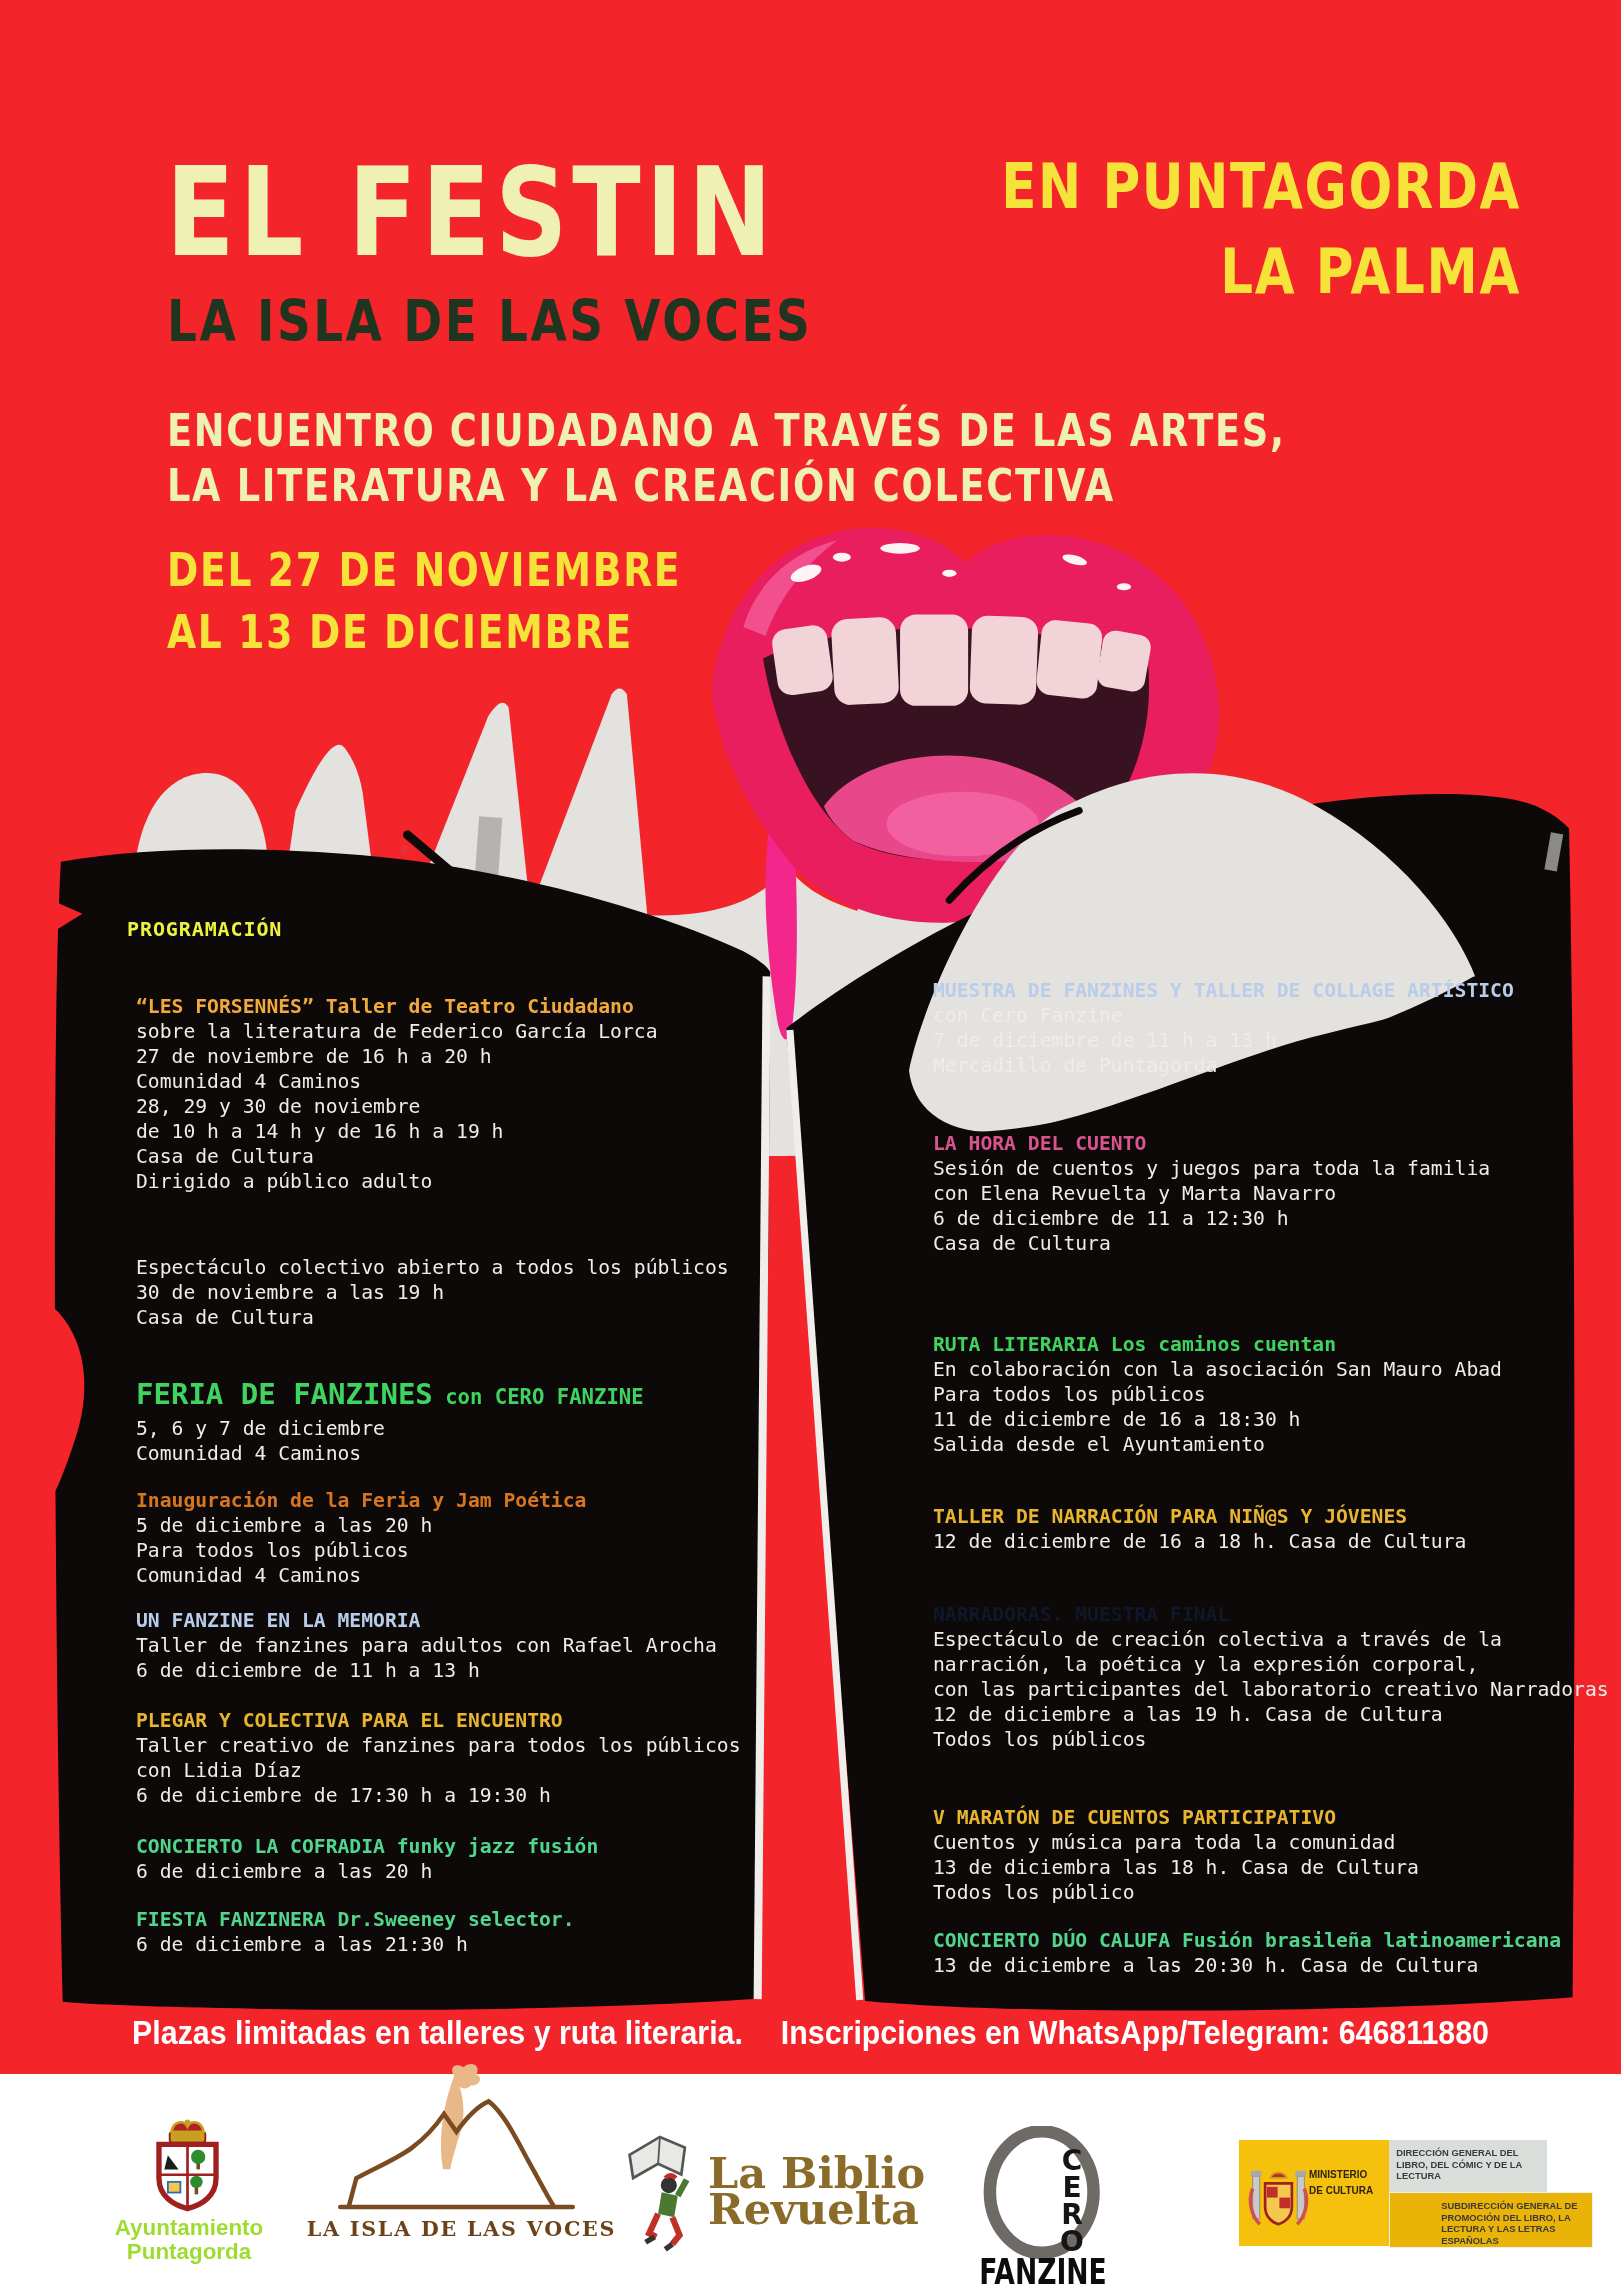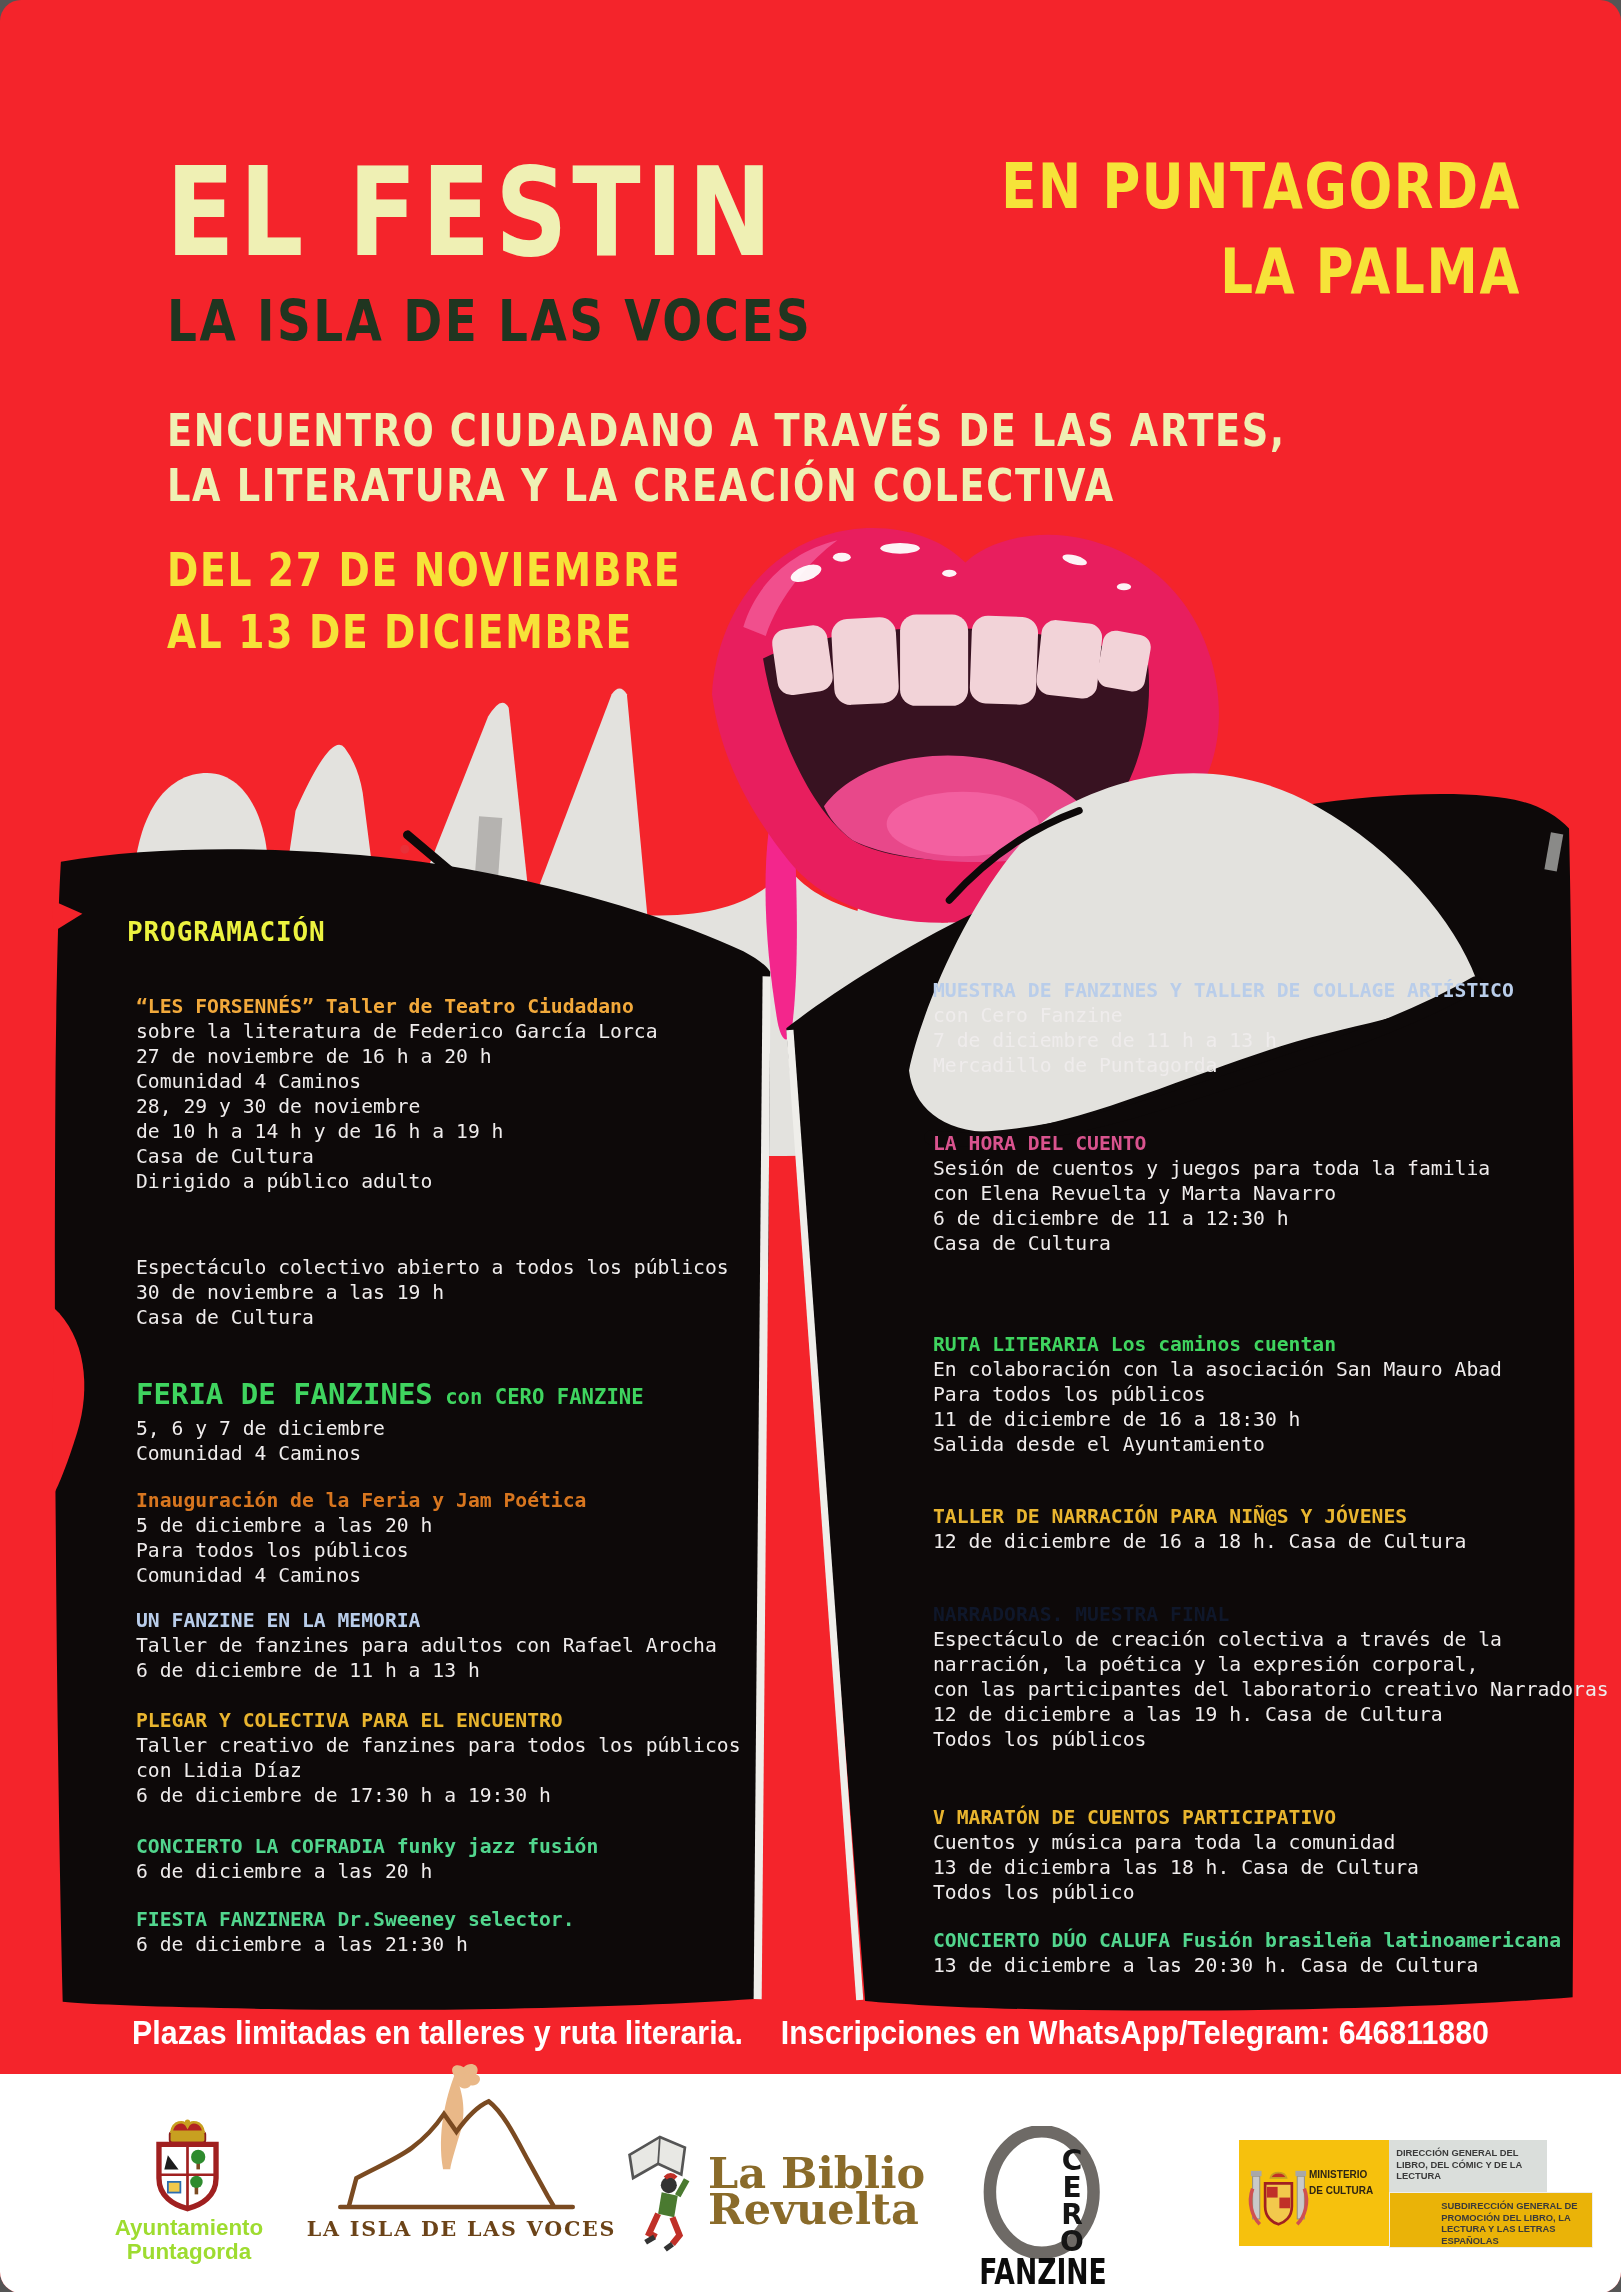--- a/index.html
+++ b/index.html
@@ -2,36 +2,35 @@
 <html style="font-size:14.3px"><head>
 <meta charset="utf-8">
 <style>
   html,body{margin:0;padding:0;background:#555;}
   .poster{
     position:relative;
     width:1621px;height:2293px;
     background:#f4242b;
     overflow:hidden;
     font-family:"DejaVu Sans", sans-serif;
-    border-radius:21px;
   }
   .abs{position:absolute;}
   
   .display{font-weight:bold;transform:scale(.92,1.12);transform-origin:left top;letter-spacing:1.8px;white-space:nowrap;}
   .display.right{transform-origin:right top;text-align:right;}
   .main-title{left:166px;top:142px;font-size:109px;color:#eff0b4;letter-spacing:5.4px;}
   .main-subtitle{left:167px;top:288px;font-size:51px;color:#203520;letter-spacing:2.7px;}
   .loc1{right:100px;top:150px;font-size:56px;color:#f6e339;}
   .loc2{right:100px;top:235px;font-size:56px;color:#f6e339;}
   .tag1{left:167px;top:405px;font-size:40px;color:#eff0b4;}
   .tag2{left:167px;top:460px;font-size:40px;color:#eff0b4;}
   .date1{left:167px;top:543px;font-size:41px;color:#f6e339;}
   .date2{left:167px;top:605px;font-size:41px;color:#f6e339;}
   
-  .prog-title{left:127px;top:917px;font-size:26px;font-weight:bold;color:#ecf23f;
+  .prog-title{left:127px;top:917px;font-size:20px;font-weight:bold;color:#ecf23f;
     font-family:"DejaVu Sans Mono", monospace;letter-spacing:0.9px;}
   .col{width:681px;font-family:"DejaVu Sans Mono", monospace;font-size:19.7px;
     color:#efecec;z-index:4;}
   .col-left{left:136px;top:994px;}
   .col-right{left:933px;top:978px;}
   .pblock{margin:0;}
   .phead{font-weight:bold;line-height:25px;white-space:nowrap;}
   .phead.big .phead-main{font-size:29px;line-height:36px;}
   .phead.big{line-height:36px;}
   .phead-suffix{font-size:20.6px;}

